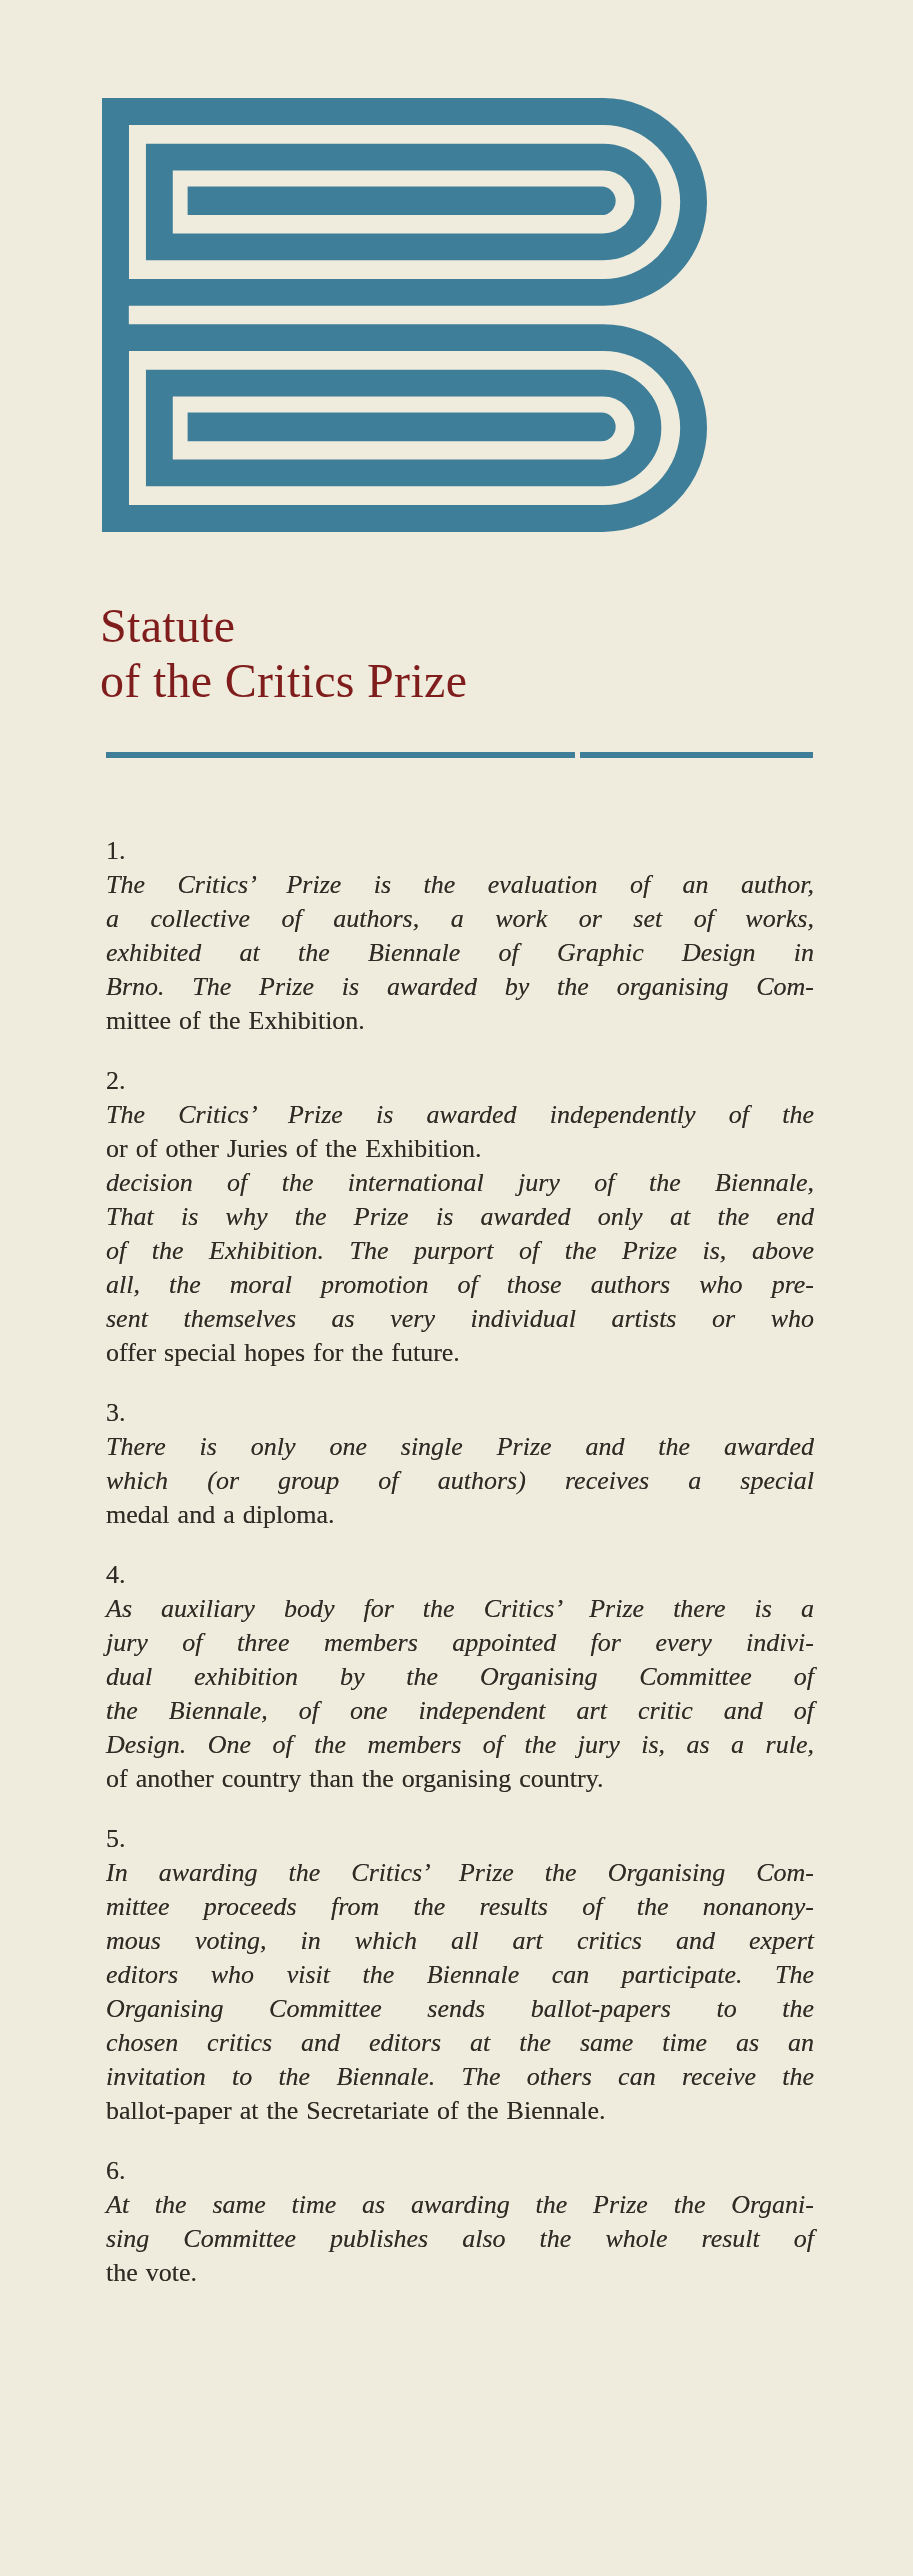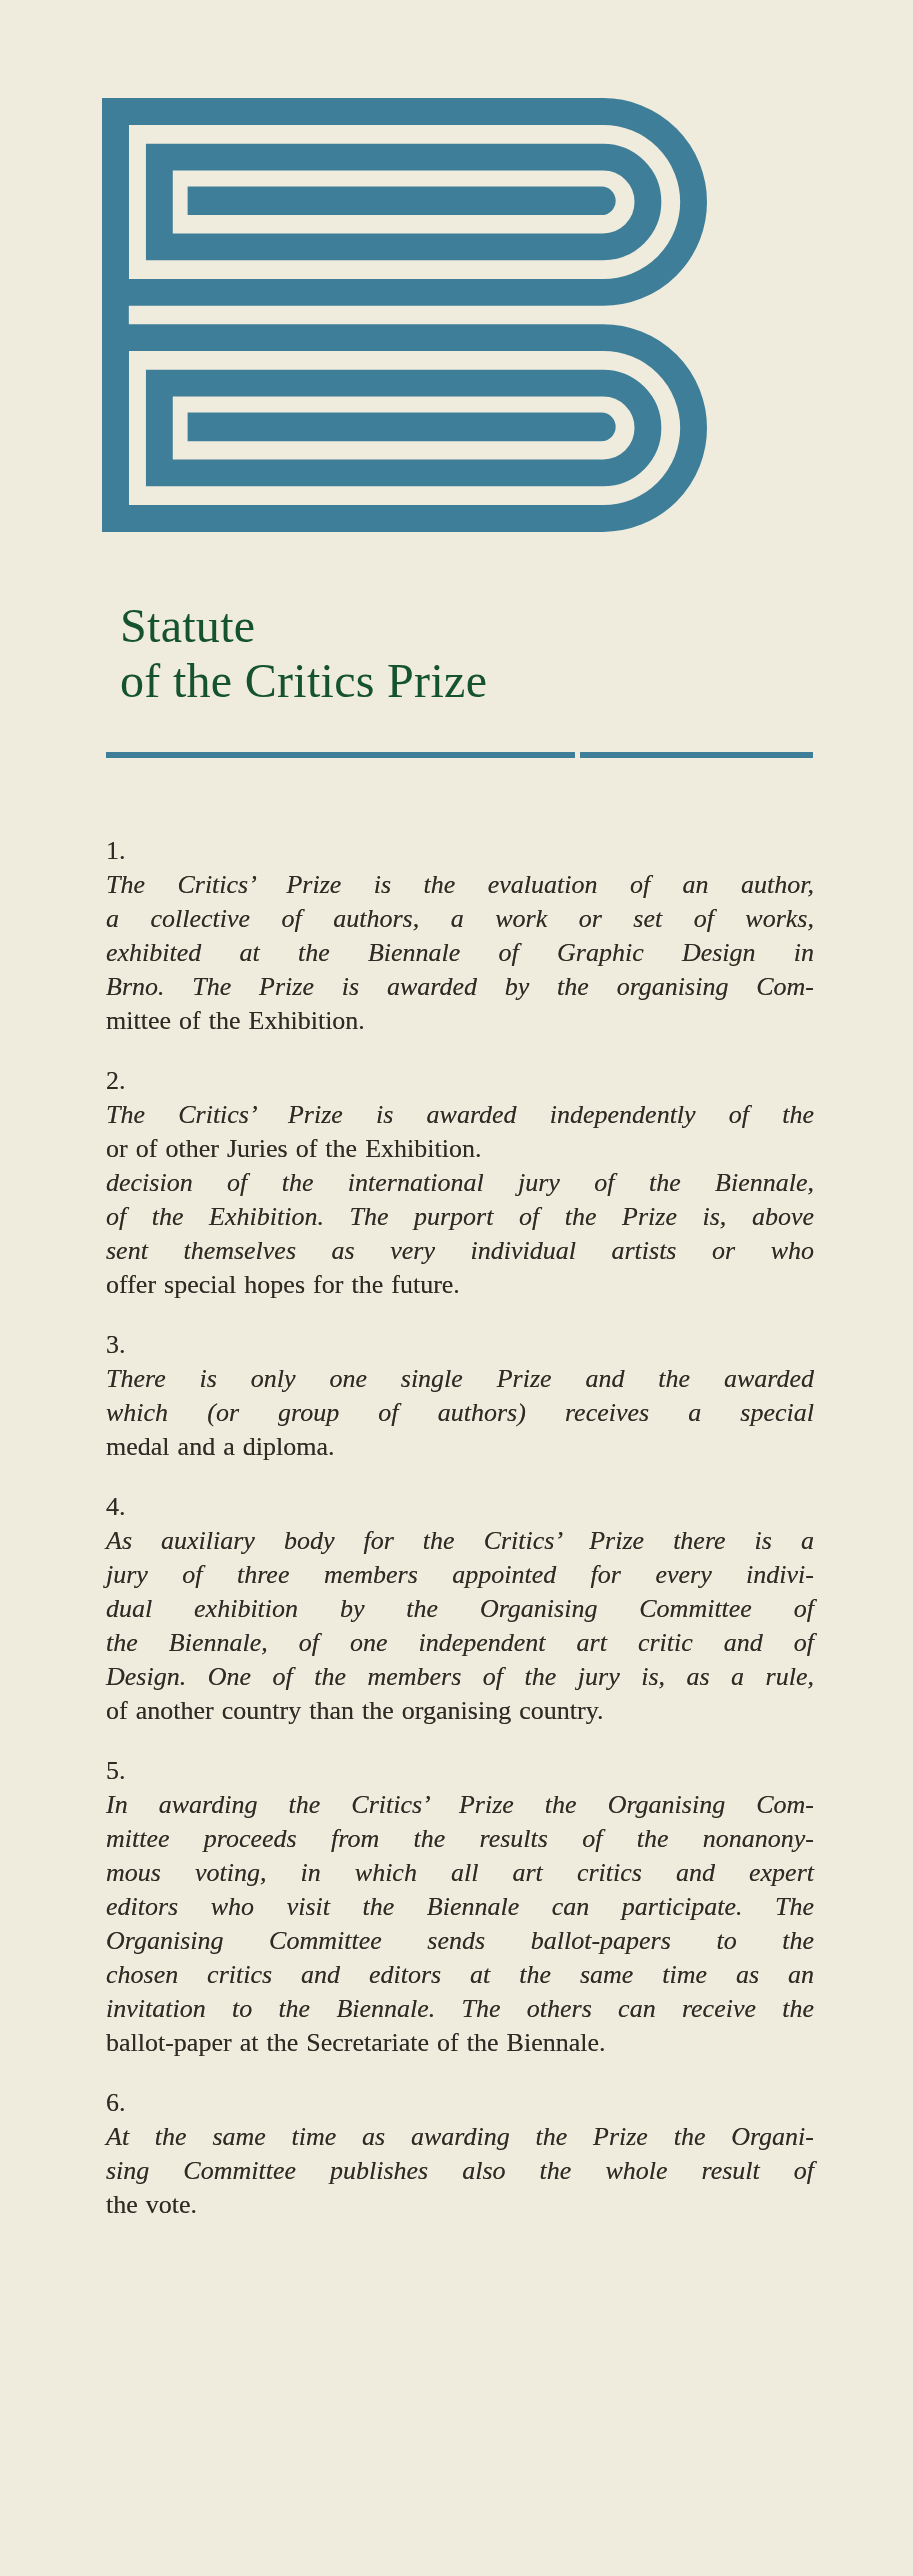--- a/index.html
+++ b/index.html
@@ -15,22 +15,22 @@
     color:var(--ink);
     position:relative;
     overflow:hidden;
   }
   .page{position:absolute;inset:0;}
   .logo-wrap{
     position:absolute;left:102px;top:98px;width:605px;height:434px;
     color:var(--accent);
   }
   .title-block{
-    position:absolute;left:120px;top:598px;width:742px;
-    font-size:48px;line-height:55px;color:#14532d;
+    position:absolute;left:100px;top:598px;width:742px;
+    font-size:48px;line-height:55px;color:#7f1d1d;
     letter-spacing:0.3px;
   }
   .rule{
     position:absolute;left:106px;top:752px;width:707px;height:6.3px;
     background:linear-gradient(to right,
       var(--accent) 0%,var(--accent) 66.4%,
       var(--bg) 66.4%,var(--bg) 67.0%,
       var(--accent) 67.0%,var(--accent) 100%);
   }
   .content{
@@ -88,21 +88,23 @@
         <div class="line j">a collective of authors, a work or set of works,</div>
         <div class="line j">exhibited at the Biennale of Graphic Design in</div>
         <div class="line j">Brno. The Prize is awarded by the organising Com-</div>
         <div class="line s">mittee of the Exhibition.</div>
       </div>
       <div class="section">
         <div class="section-number">2.</div>
         <div class="line j">The Critics’ Prize is awarded independently of the</div>
         <div class="line s">or of other Juries of the Exhibition.</div>
         <div class="line j">decision of the international jury of the Biennale,</div>
+        <div class="line j">That is why the Prize is awarded only at the end</div>
         <div class="line j">of the Exhibition. The purport of the Prize is, above</div>
+        <div class="line j">all, the moral promotion of those authors who pre-</div>
         <div class="line j">sent themselves as very individual artists or who</div>
         <div class="line s">offer special hopes for the future.</div>
       </div>
       <div class="section">
         <div class="section-number">3.</div>
         <div class="line j">There is only one single Prize and the awarded</div>
         <div class="line j">which (or group of authors) receives a special</div>
         <div class="line s">medal and a diploma.</div>
       </div>
       <div class="section">

